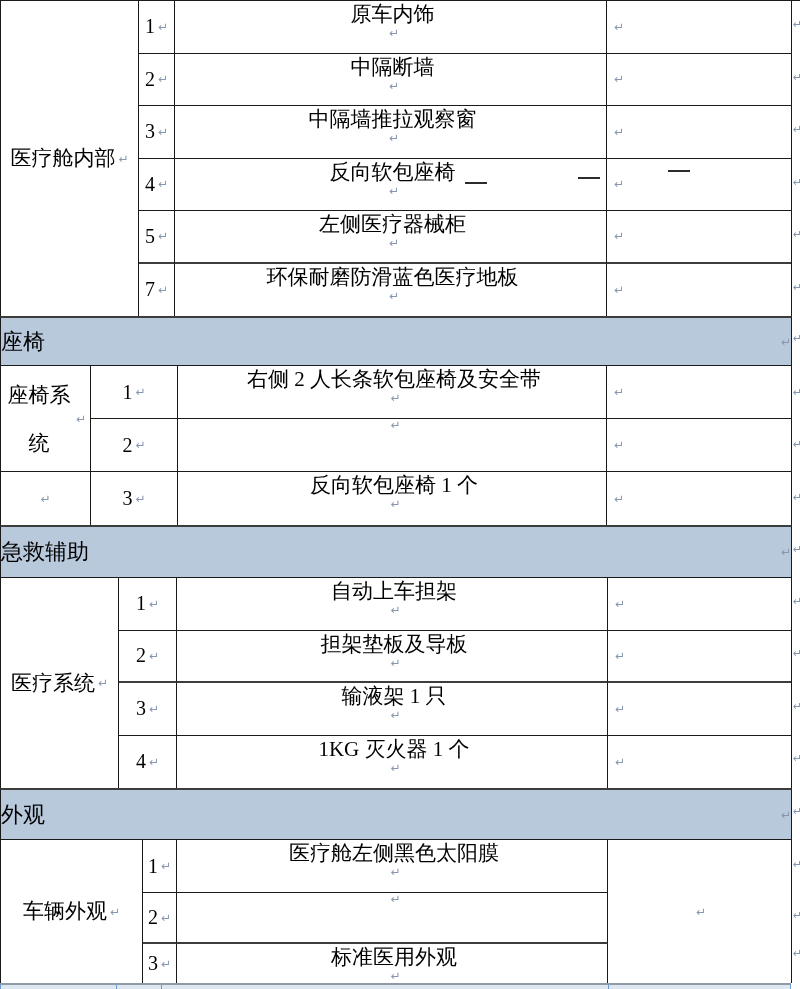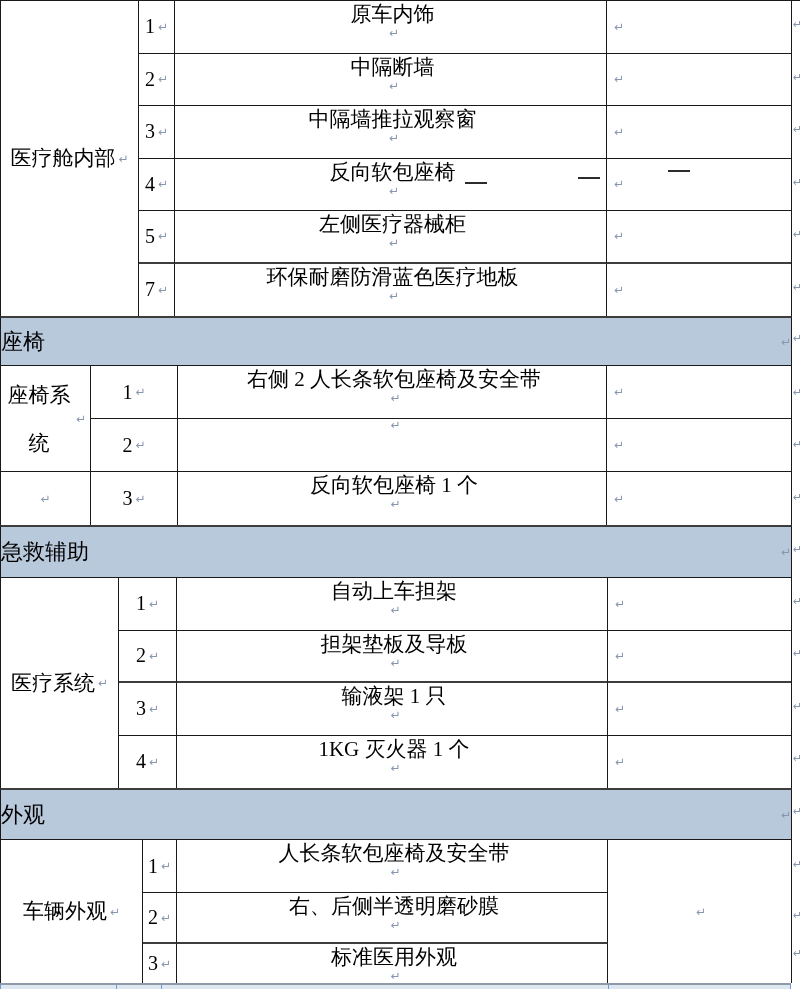--- a/index.html
+++ b/index.html
@@ -309,30 +309,29 @@
       <div class="cell cat lr" style="grid-area:1/1/4/2">
         <span class="cat-label">车辆外观</span>
           <span class="eol">↵</span>
       </div>
 
       <div class="cell num" style="grid-area:1/2">
           <span>1</span>
           <span class="eol">↵</span>
         </div>
       <div class="cell item" style="grid-area:1/3">
-          <span>人长条软包座椅及安全带</span>
+          <span>医疗舱左侧黑色太阳膜</span>
           <span class="eol">↵</span>
         </div>
 
       <div class="cell num tb" style="grid-area:2/2">
           <span>2</span>
           <span class="eol">↵</span>
         </div>
       <div class="cell item tb" style="grid-area:2/3">
-          <span>右、后侧半透明磨砂膜</span>
           <span class="eol">↵</span>
         </div>
 
       <div class="cell num lr" style="grid-area:3/2">
           <span>3</span>
           <span class="eol">↵</span>
         </div>
       <div class="cell item lr" style="grid-area:3/3">
           <span>标准医用外观</span>
           <span class="eol">↵</span>

